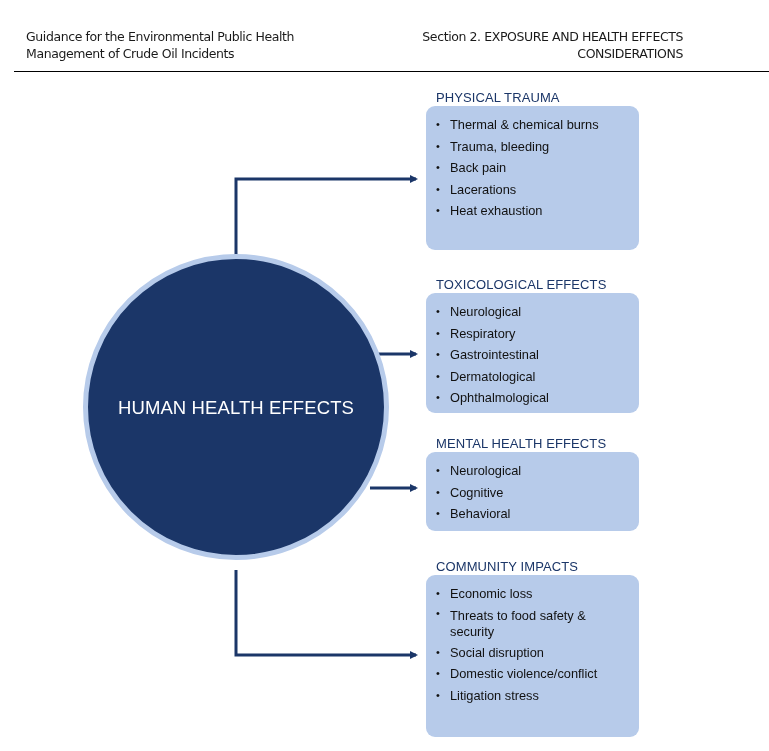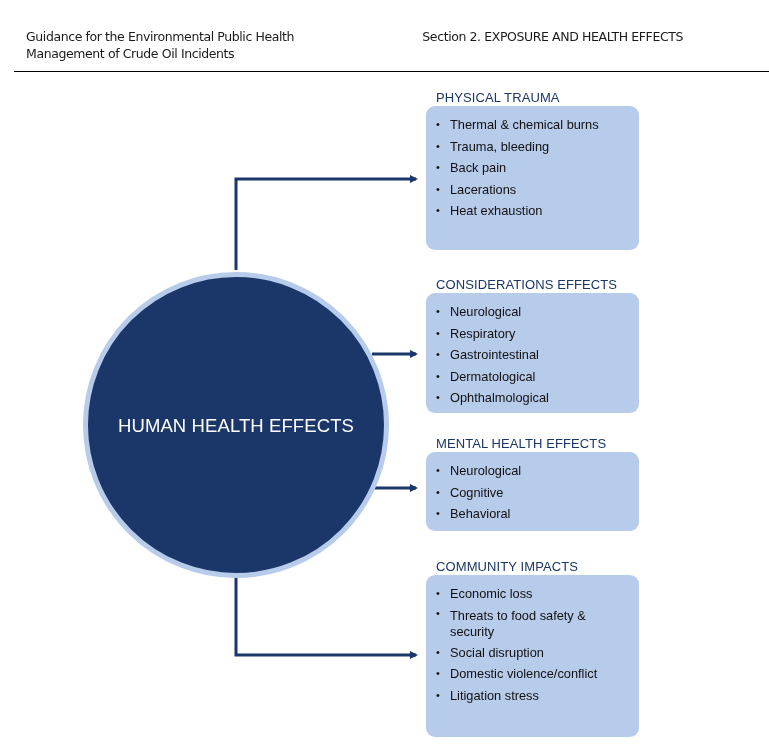--- a/index.html
+++ b/index.html
@@ -5,21 +5,21 @@
   html, body { margin: 0; padding: 0; background: #ffffff; }
   body { width: 769px; height: 751px; position: relative; overflow: hidden;
          font-family: "Liberation Sans", sans-serif; }
   .hdr { position: absolute; top: 28px; font-size: 12.5px; color: #1a1a1a;
          line-height: 17px; font-family: "DejaVu Sans", sans-serif; letter-spacing: -0.4px; }
   .hdr-left { left: 26px; }
   .hdr-right { left: 420px; width: 263px; text-align: right; }
   .hdr-right span { display: block; }
   .rule { position: absolute; left: 14px; top: 71px; width: 755px; height: 1px; background: #000; }
   svg.connectors { position: absolute; left: 0; top: 0; }
-  .circle { position: absolute; left: 83px; top: 272px; width: 306px; height: 306px;
+  .circle { position: absolute; left: 83px; top: 254px; width: 306px; height: 306px;
             border-radius: 50%; background: #1b3668; border: 5px solid #b7cbea;
             box-sizing: border-box; display: flex; align-items: center; justify-content: center; }
   .circle-label { color: #ffffff; font-size: 18.5px; letter-spacing: 0.1px; margin-top: 2px; }
   .panel-title { position: absolute; left: 436px; font-size: 13px; color: #1b3668;
                  letter-spacing: 0.1px; }
   .panel { position: absolute; left: 426px; width: 213px; background: #b7cbea;
            border-radius: 9px; box-sizing: border-box; padding: 8px 0 0 10px; }
   .panel ul { list-style: none; margin: 0; padding: 0; }
   .panel li { position: relative; padding-left: 14px; font-size: 12.8px; color: #111;
               line-height: 21.5px; }
@@ -28,20 +28,21 @@
 </style>
 </head>
 <body>
 
 <div class="hdr hdr-left">
   <span style="display:block">Guidance for the Environmental Public Health</span>
   <span style="display:block">Management of Crude Oil Incidents</span>
 </div>
 <div class="hdr hdr-right">
   <span>Section 2. EXPOSURE AND HEALTH EFFECTS</span>
+  <span>CONSIDERATIONS</span>
 </div>
 <div class="rule"></div>
 
 <svg class="connectors" width="769" height="751">
   <defs>
     <marker id="ah" markerWidth="8" markerHeight="8" refX="6" refY="4" orient="auto" markerUnits="userSpaceOnUse">
       <path d="M0,0 L8,4 L0,8 Z" fill="#1b3668"></path>
     </marker>
   </defs>
   <polyline points="236,270 236,179 416,179" fill="none" stroke="#1b3668" stroke-width="3" marker-end="url(#ah)"></polyline>
@@ -58,21 +59,21 @@
 <div class="panel" style="top:106px;height:144px">
   <ul>
     <li>Thermal &amp; chemical burns</li>
     <li>Trauma, bleeding</li>
     <li>Back pain</li>
     <li>Lacerations</li>
     <li>Heat exhaustion</li>
   </ul>
 </div>
 
-<div class="panel-title" style="top:277px">CONSIDERATIONS EFFECTS</div>
+<div class="panel-title" style="top:277px">TOXICOLOGICAL EFFECTS</div>
 <div class="panel" style="top:293px;height:120px">
   <ul>
     <li>Neurological</li>
     <li>Respiratory</li>
     <li>Gastrointestinal</li>
     <li>Dermatological</li>
     <li>Ophthalmological</li>
   </ul>
 </div>
 

